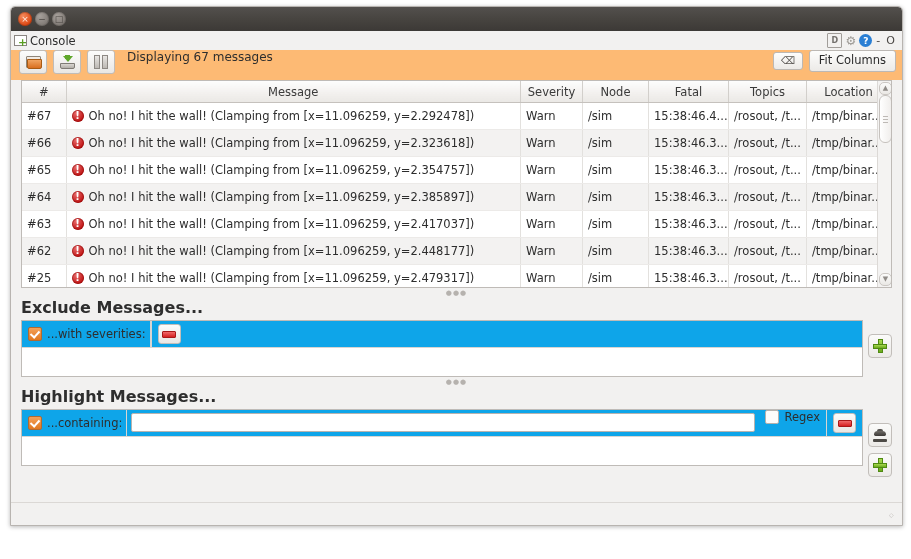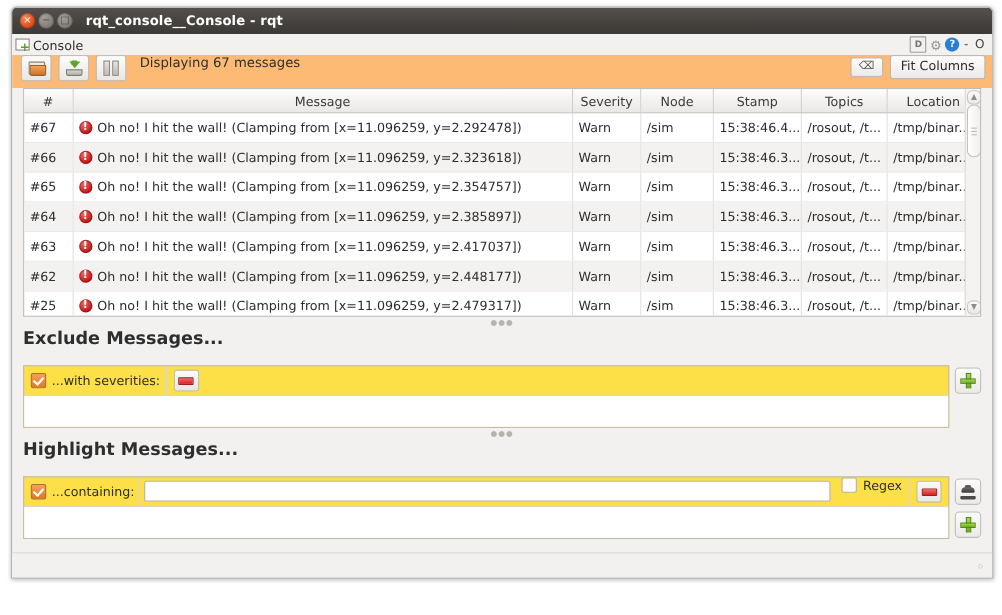--- a/index.html
+++ b/index.html
@@ -384,23 +384,22 @@
   }
   .filter-block {
     margin: 0 10px;
     display: flex;
     align-items: flex-start;
     gap: 5px;
   }
   .filter-list {
     flex: 1 1 auto;
     border: 1px solid #bfbbb7;
-    background: #fde047;
+    background: #0ea5e9;
     box-sizing: border-box;
-    margin-top: 12px;
   }
   .filter-row {
     display: flex;
     align-items: stretch;
     border-bottom: 1px solid #d8d5d2;
     min-height: 26px;
   }
   .filter-row .cb-cell {
     display: flex;
     align-items: center;
@@ -575,21 +574,20 @@
 </head>
 <body>
 
 <div id="app">
   <div class="window">
 
     <div class="titlebar">
       <div class="wbtn close">×</div>
       <div class="wbtn min">−</div>
       <div class="wbtn max">□</div>
-      <div class="wtitle">rqt_console__Console - rqt</div>
     </div>
 
     <div class="dockbar">
       <div class="dock-title">
         <span class="dock-icon">
           <span class="sheet"></span>
             <span class="plus">+</span>
         </span>
         <span>Console</span>
       </div>
@@ -639,21 +637,21 @@
           <col style="width:80px">
             <col style="width:78px">
             <col style="width:84px">
         </colgroup>
         <thead>
           <tr>
             <th>#</th>
             <th>Message</th>
             <th>Severity</th>
             <th>Node</th>
-            <th>Stamp</th>
+            <th>Fatal</th>
             <th>Topics</th>
             <th>Location</th>
           </tr>
         </thead>
         <tbody>
           <tr>
             <td class="c-num">#67</td>
             <td class="c-msg">
               <span class="msg-cell">
                   <span class="sev-icon"></span>

